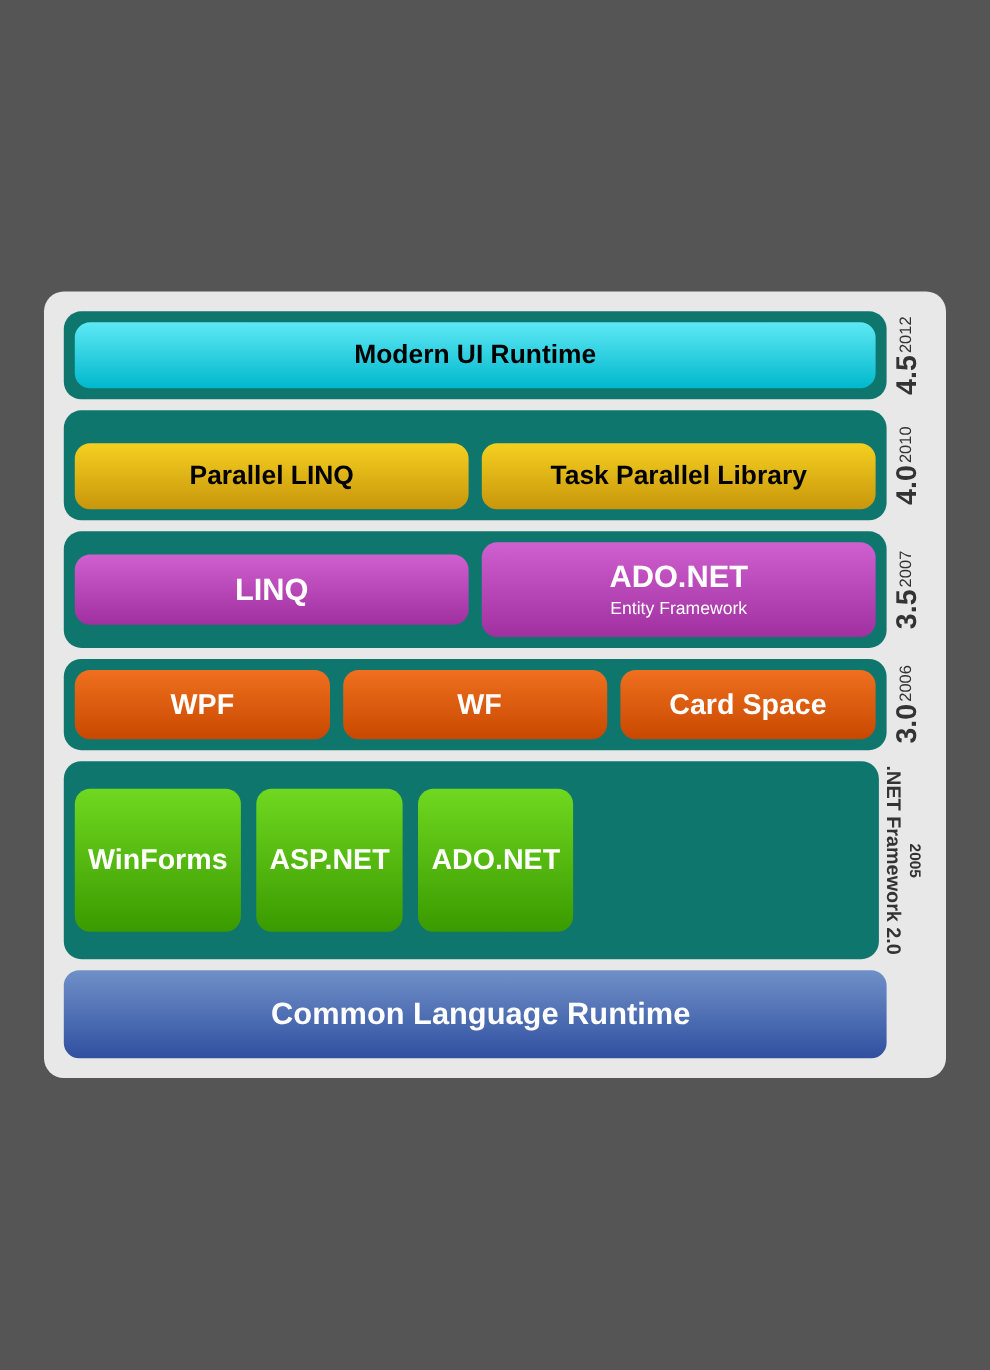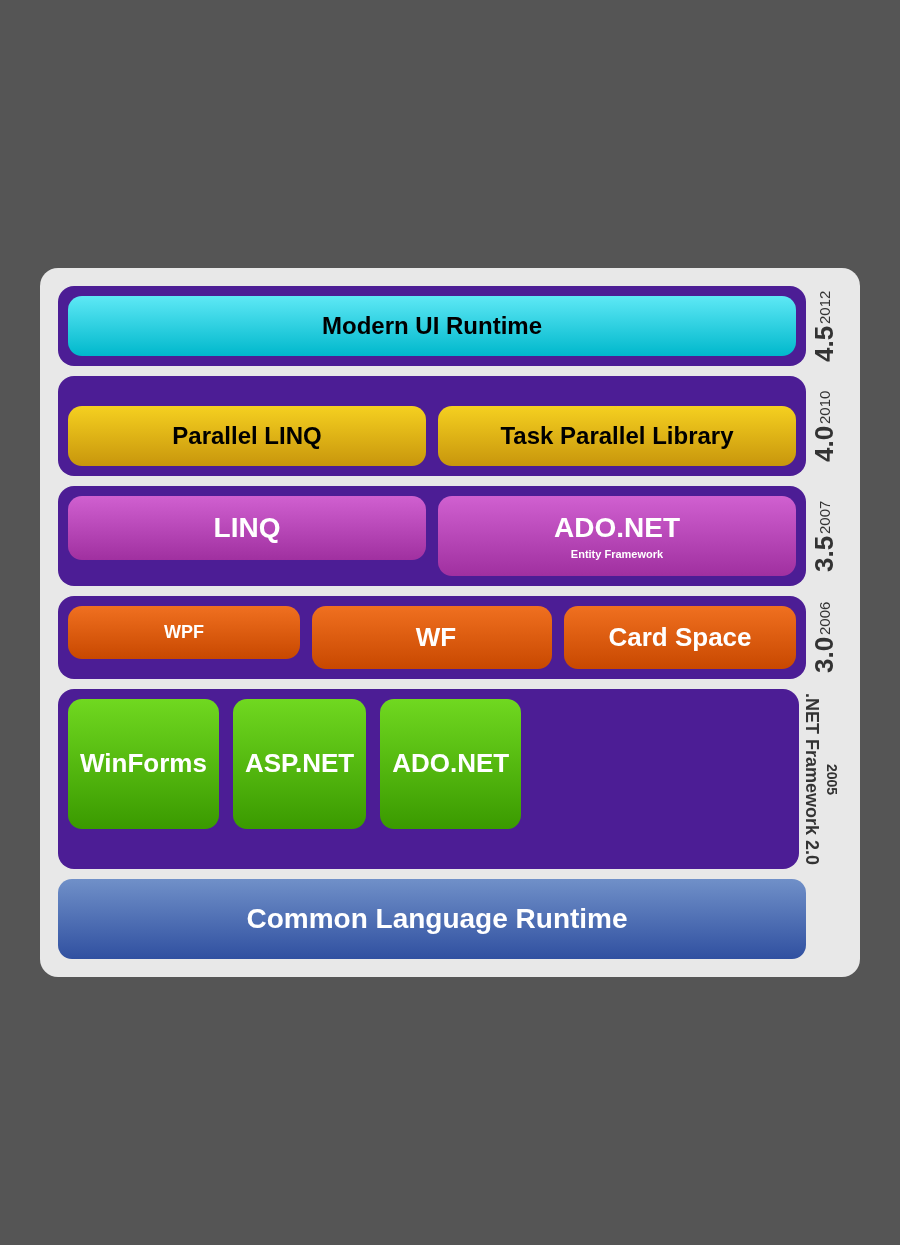--- a/index.html
+++ b/index.html
@@ -81,35 +81,35 @@
     }
 
     
     .card-steel {
       background: linear-gradient(180deg, #7090c8 0%, #3050a0 100%);
       color: #fff;
       padding-left: 22px;
     }
 
     .card-sub {
-      font-size: 11px;
-      font-weight: bold;
+      font-size: 16px;
+      font-weight: normal;
       margin-top: 4px;
       display: block;
     }
 
     
     .band-wrapper {
-      background: #4c1d95;
+      background: #0f766e;
       border-radius: 16px;
       padding: 10px;
       display: flex;
       flex-direction: row;
       gap: 12px;
-      align-items: flex-start;
+      align-items: center;
     }
   </style>
 </head>
 <body>
 
 <div class="diagram-container">
 
   <div class="row">
     <div class="band-wrapper" style="flex:1">
       <div class="card card-cyan" style="font-size:24px;">Modern UI Runtime</div>
@@ -142,32 +142,32 @@
       </div>
     </div>
     <div class="row-label">
       <span style="font-size:26px;font-weight:bold;">3.5</span>
       <span style="font-size:15px;font-weight:normal;margin-top:2px;">2007</span>
     </div>
   </div>
 
   <div class="row">
     <div class="band-wrapper" style="flex:1">
-      <div class="card card-orange" style="font-size:18px;">WPF</div>
+      <div class="card card-orange" style="font-size:26px;">WPF</div>
       <div class="card card-orange" style="font-size:26px;padding-left:20px;">WF</div>
       <div class="card card-orange" style="font-size:26px;">Card Space</div>
     </div>
     <div class="row-label">
       <span style="font-size:26px;font-weight:bold;">3.0</span>
       <span style="font-size:15px;font-weight:normal;margin-top:2px;">2006</span>
     </div>
   </div>
 
   <div class="row">
-    <div class="band-wrapper" style="flex:1;flex-direction:column;gap:10px;">
+    <div class="band-wrapper" style="flex:1;gap:10px;">
 
       <div style="display:flex;flex-direction:row;gap:14px;align-items:stretch;">
         <div class="card card-green" style="font-size:26px;min-height:130px;">WinForms</div>
         <div class="card card-green" style="font-size:26px;min-height:130px;">ASP.NET</div>
         <div class="card card-green" style="font-size:26px;min-height:130px;">ADO.NET</div>
       </div>
 
     </div>
     <div class="row-label" style="font-size:18px;">
       <span style="display:flex;flex-direction:column;align-items:center;justify-content:center;gap:2px;">

